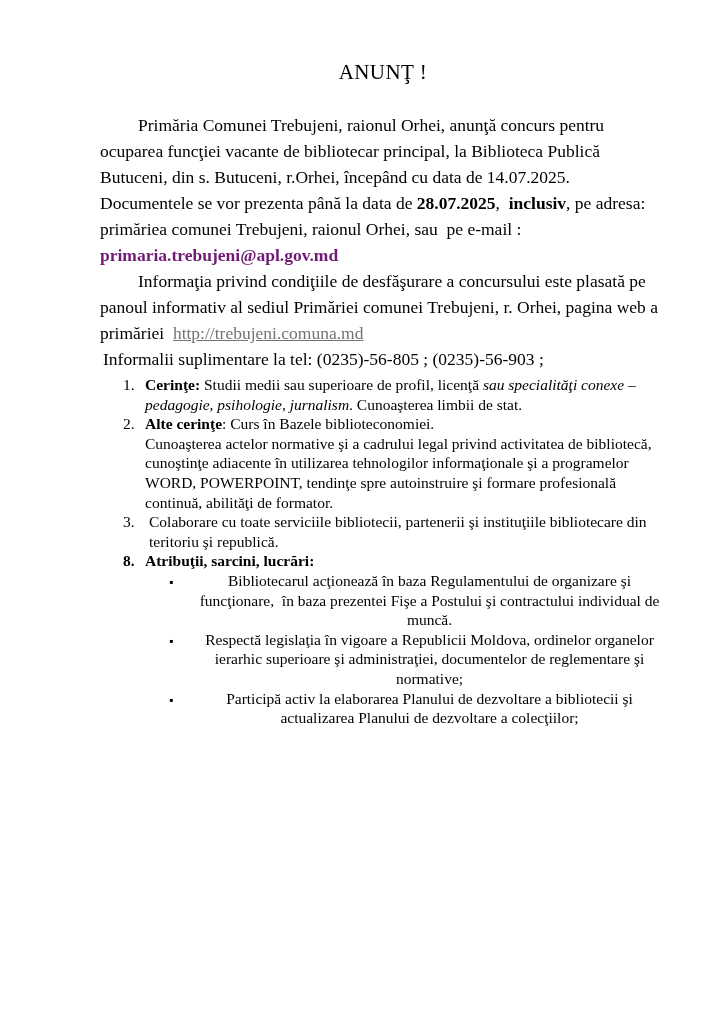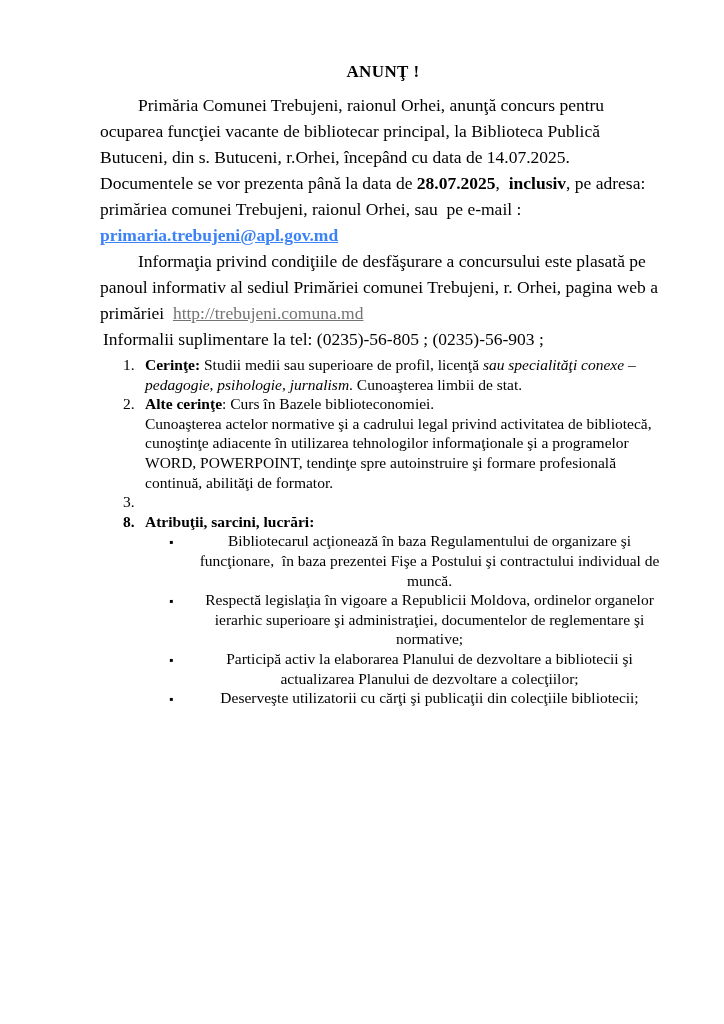--- a/index.html
+++ b/index.html
@@ -9,41 +9,40 @@
     height: 1024px;
     background: #ffffff;
     color: #000000;
     font-family: "Liberation Serif", serif;
     overflow: hidden;
     box-sizing: border-box;
     padding: 60px 56px 0 100px;
   }
   .title {
     width: 566px;
-    margin: 0 0 8px 0;
-    font-size: 17px;
+    margin: 0 0 28px 0;
+    font-size: 21px;
     line-height: 24px;
-    font-weight: bold;
+    font-weight: normal;
     text-align: center;
     letter-spacing: 0.4px;
   }
   .body-text {
     width: 566px;
     font-size: 17.5px;
     line-height: 26px;
   }
   .para { margin: 0; }
   .indent { text-indent: 38px; }
   .tel-line { padding-left: 3px; }
   .b { font-weight: bold; }
   .i { font-style: italic; }
   .email-link {
     font-weight: bold;
-    text-decoration: underline;
-    color: #3b82f6;
+    color: #701a75;
   }
   .web-link {
     color: #737373;
     text-decoration: underline;
   }
   .req-list {
     margin-top: 3px;
     margin-left: 23px;
     width: 540px;
     font-size: 15.5px;
@@ -97,42 +96,39 @@
       <span class="num">2.</span>
       <div class="content">
         <div><span class="b">Alte cerinţe</span><span>: Curs în Bazele biblioteconomiei.</span></div>
         <div>Cunoaşterea actelor normative şi a cadrului legal privind activitatea de bibliotecă, cunoştinţe adiacente în utilizarea tehnologilor informaţionale şi a programelor WORD, POWERPOINT, tendinţe spre autoinstruire şi formare profesională continuă, abilităţi de formator.</div>
       </div>
     </div>
 
     <div class="item">
       <span class="num">3.</span>
       <div class="content">
+        <div class="sub-indent">Colaborare cu toate serviciile bibliotecii, partenerii şi instituţiile bibliotecare din teritoriu şi republică.</div>
       </div>
     </div>
 
     <div class="item">
       <span class="num b">8.</span>
       <div class="content">
         <div class="b">Atribuţii, sarcini, lucrări:</div>
         <div class="bullets">
           <div class="bullet-row">
               <span class="bullet-marker"></span>
               <div class="bullet-text">Bibliotecarul acţionează în baza Regulamentului de organizare şi funcţionare,&nbsp; în baza prezentei Fişe a Postului şi contractului individual de muncă.</div>
             </div>
           <div class="bullet-row">
               <span class="bullet-marker"></span>
               <div class="bullet-text">Respectă legislaţia în vigoare a Republicii Moldova, ordinelor organelor ierarhic superioare şi administraţiei, documentelor de reglementare şi normative;</div>
             </div>
           <div class="bullet-row">
               <span class="bullet-marker"></span>
               <div class="bullet-text">Participă activ la elaborarea Planului de dezvoltare a bibliotecii şi actualizarea Planului de dezvoltare a colecţiilor;</div>
             </div>
-          <div class="bullet-row">
-              <span class="bullet-marker"></span>
-              <div class="bullet-text">Deserveşte utilizatorii cu cărţi şi publicaţii din colecţiile bibliotecii;</div>
-            </div>
         </div>
       </div>
     </div>
 
   </div>
 </div>
 
 </body></html>

